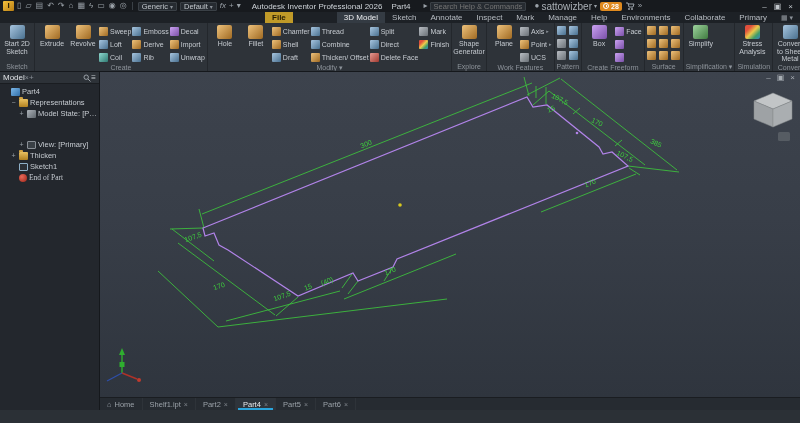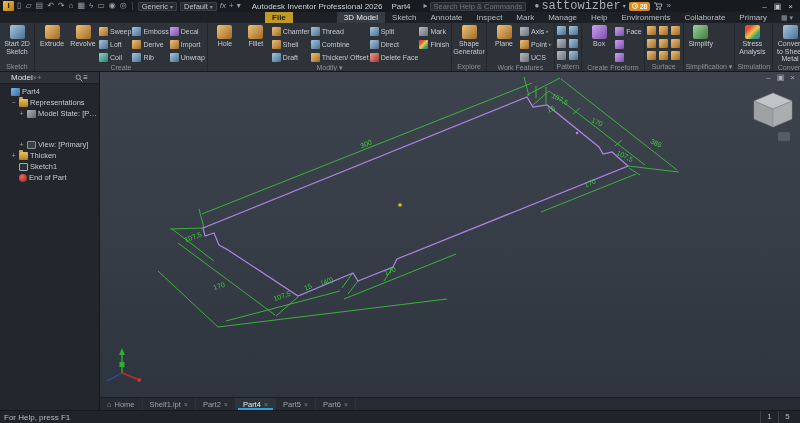--- a/index.html
+++ b/index.html
@@ -55,21 +55,21 @@
   .c-teal  { background:linear-gradient(135deg,#8fd8cf,#2f7a72); }
   .c-purple{ background:linear-gradient(135deg,#cbA2f2,#7a50a8); }
   .c-green { background:linear-gradient(135deg,#9ed49e,#3f7a3f); }
   .c-gray  { background:linear-gradient(135deg,#b9bec4,#6a7076); }
   .c-red   { background:linear-gradient(135deg,#e89a92,#a03a30); }
   .c-multi { background:linear-gradient(135deg,#e0503c 25%,#ecc94b 50%,#3f9e6a 75%,#3b82c4); }
 
   
   .browser { position:absolute; left:0; top:72px; width:100px; height:338px; background:#23272d;
     border-right:1px solid #15181c; font-size:8px; }
-  .b-head { height:12px; background:#2d3238; display:flex; align-items:center; padding:0 11px; gap:0;
+  .b-head { height:12px; background:#2d3238; display:flex; align-items:center; padding:0 3px; gap:0;
     border-bottom:1px solid #1a1d21; color:#c6cbd1; }
   .b-head .grow { flex:1; }
   .tree { padding:2px 0 0 2px; }
   .trow { display:flex; align-items:center; height:11px; gap:2px; white-space:nowrap; color:#c6cbd1; }
   .texp { width:7px; font-size:7px; color:#9aa1a8; text-align:center; flex:0 0 auto; }
   .tico { width:9px; height:8px; flex:0 0 auto; border-radius:1px; }
   .tico-part { background:linear-gradient(135deg,#7db8e8,#2f6ea8); }
   .tico-folder { background:linear-gradient(180deg,#e8c060,#b08020); position:relative; }
   .tico-folder::before { content:""; position:absolute; left:0; top:-2px; width:4px; height:2px; background:#cfa040; border-radius:1px 1px 0 0; }
   .tico-ms { background:linear-gradient(135deg,#aeb4ba,#5f666d); }
@@ -132,21 +132,21 @@
     <span class="qat-ic">+</span>
     <span class="qat-ic">▾</span>
     <span class="title-text">Autodesk Inventor Professional 2026</span>
     <span class="doc-text">Part4</span>
     <span class="searchwrap">
       <span class="qat-ic">▸</span>
       <input class="searchbox" placeholder="Search Help &amp; Commands..." style="">
     </span>
     <span class="user">
       <span class="qat-ic">●</span>
-      <span style="font-size:12px;font-family:Liberation Mono, monospace;">sattowizber</span>
+      <span style="font-size:10px;">sattowizber</span>
       <span class="qat-ic" style="font-size:6px;">▾</span>
     </span>
     <span class="badge">
       <span class="clock"></span>
       <span>28</span>
     </span>
     <svg width="10" height="8" style="flex:0 0 auto;">
       <path d="M1,1 h2 l1,4 h4 l1,-3 h-6" stroke="#9aa1a8" fill="none" stroke-width="1"></path>
       <circle cx="4" cy="7" r="1" fill="#9aa1a8"></circle>
         <circle cx="7" cy="7" r="1" fill="#9aa1a8"></circle>
@@ -458,21 +458,21 @@
         <div class="trow" style="padding-left: 8px;">
           <span class="texp">+</span>
           <span class="tico tico-folder"></span>
           <span class="tlabel">Thicken</span>
         </div>
         <div class="trow" style="padding-left: 8px;">
           <span class="texp"></span>
           <span class="tico tico-sketch"></span>
           <span class="tlabel">Sketch1</span>
         </div>
-        <div class="trow" style="padding-left: 8px;">
+        <div class="trow" style="padding-left: 8px; font-family: Liberation Serif, serif;">
           <span class="texp"></span>
           <span class="tico tico-eop"></span>
           <span class="tlabel">End of Part</span>
         </div>
       </div>
   </div>
 
   <div class="viewport">
     <div class="vp-winbtns">
       <span>–</span>
@@ -554,20 +554,13 @@
       <span class="dtab">
         <span>Part5</span>
         <span class="x">×</span>
       </span>
       <span class="dtab">
         <span>Part6</span>
         <span class="x">×</span>
       </span>
     </div>
 
-  <div class="statusbar">
-    <span>For Help, press F1</span>
-    <span class="sb-right">
-        <span class="sb-cell">1</span>
-        <span class="sb-cell">5</span>
-      </span>
-  </div>
 </div>
 
 </body></html>

